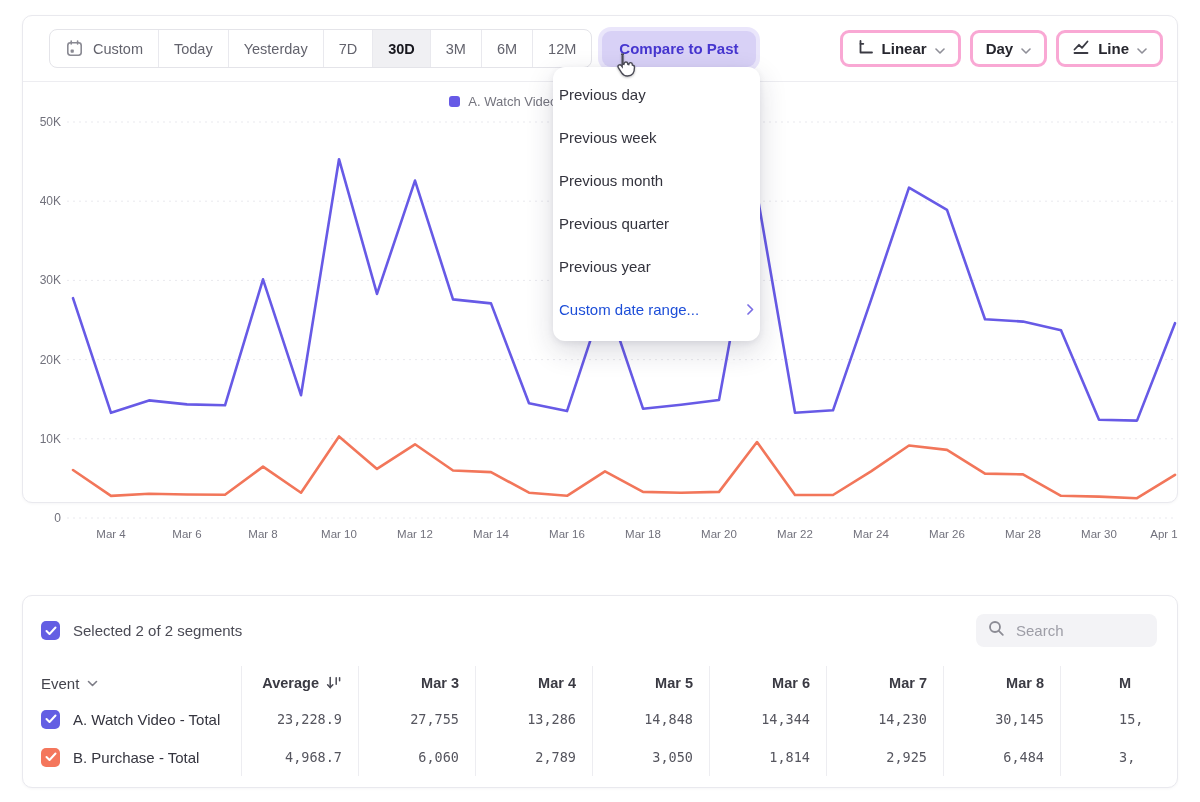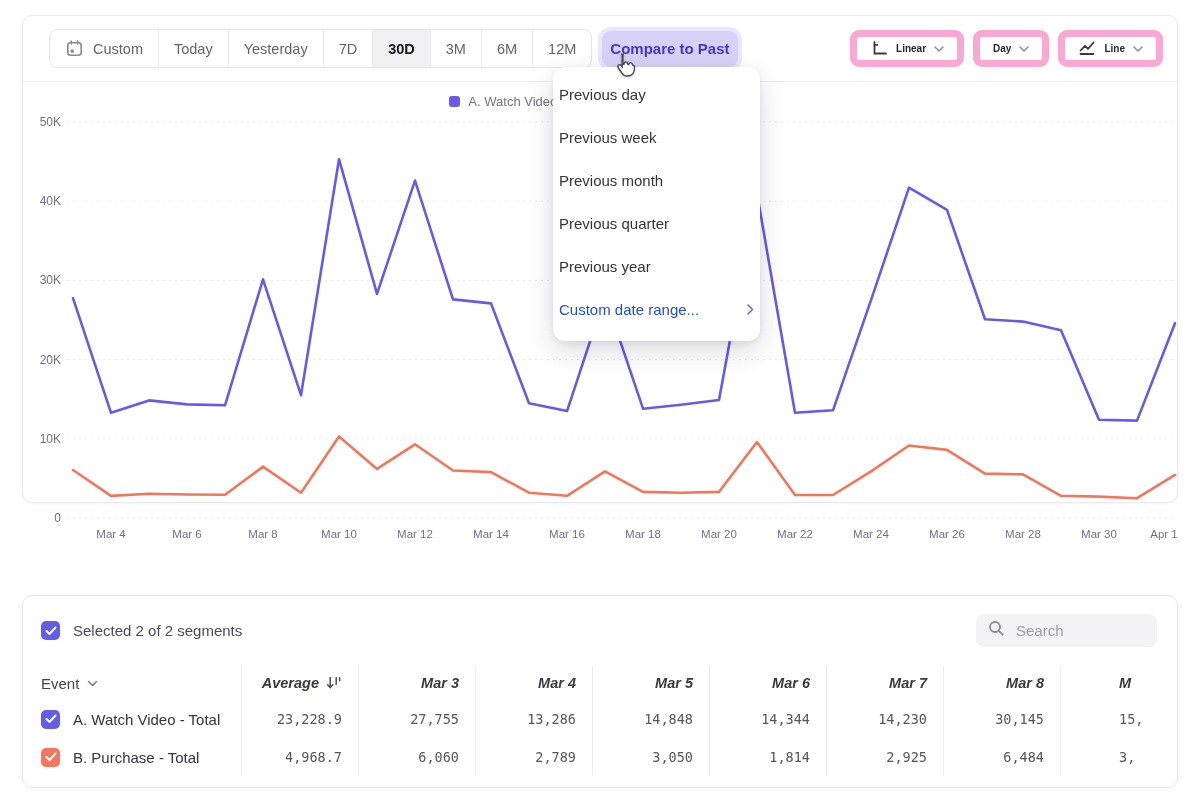--- a/index.html
+++ b/index.html
@@ -12,25 +12,25 @@
   #chart-card{top:15px;height:488px;}
   #table-card{top:595px;height:193px;overflow:hidden;}
 
   
   .toolbar{display:flex;align-items:center;height:65px;padding:0 14px 0 26px;border-bottom:1px solid #ededf1;}
   .seg{display:flex;align-items:stretch;height:37px;border:1px solid #e4e4e9;border-radius:8px;overflow:hidden;background:#fff;}
   .seg-item{display:flex;align-items:center;gap:9px;padding:0 15px;font-size:14.5px;color:#63636d;
             border-left:1px solid #e9e9ee;cursor:pointer;white-space:nowrap;}
   .seg-item:first-child{border-left:none;}
   .seg-item.active{background:#f0f0f3;color:#17171e;font-weight:700;}
-  .compare-btn{margin-left:10px;height:36px;padding:0 8px;border:none;border-radius:9px;background:#d8d1f6;
+  .compare-btn{margin-left:10px;height:36px;padding:0 17px;border:none;border-radius:9px;background:#d8d1f6;
                box-shadow:0 0 0 4px #eae6fb;color:#4636cf;font-size:15px;font-weight:700;font-family:inherit;cursor:pointer;}
   .toolbar-right{margin-left:auto;display:flex;gap:9px;}
-  .tool-btn{display:flex;align-items:center;gap:8px;height:37px;padding:0 13px;border:7px solid #f9a8d4;border-radius:9px;
-            background:#fff;font-size:10px;font-weight:600;color:#26262e;font-family:inherit;cursor:pointer;}
+  .tool-btn{display:flex;align-items:center;gap:8px;height:37px;padding:0 13px;border:3px solid #f9a8d4;border-radius:9px;
+            background:#fff;font-size:15px;font-weight:600;color:#26262e;font-family:inherit;cursor:pointer;}
 
   
   .chart-wrap{position:relative;height:486px;}
   #chart{position:absolute;left:0;top:0;}
   .legend{position:absolute;top:12px;left:0;width:100%;display:flex;justify-content:center;gap:26px;z-index:1;}
   .legend-item{display:flex;align-items:center;gap:8px;font-size:13px;color:#74747e;}
   .legend-swatch{width:11px;height:11px;border-radius:3px;}
 
   
   .menu{position:absolute;left:553px;top:67px;width:207px;background:#fff;border-radius:12px;
@@ -52,21 +52,21 @@
   .tbl{margin-top:19px;}
   .tr{display:flex;align-items:center;}
   .tr.head{height:34px;}
   .tr.body-row{height:38px;}
   .td-event{flex:1 1 auto;display:flex;align-items:center;gap:13px;padding-left:18px;min-width:0;height:100%;}
   .td-num{width:117px;flex:none;height:100%;display:flex;align-items:center;justify-content:flex-end;
           padding-right:16px;box-sizing:border-box;border-left:1px solid #ededf1;
           font-family:"DejaVu Sans Mono",monospace;font-size:13.5px;color:#55555e;}
   .td-last{width:117px;flex:none;height:100%;display:flex;align-items:center;padding-left:58px;box-sizing:border-box;
            border-left:1px solid #ededf1;font-family:"DejaVu Sans Mono",monospace;font-size:13.5px;color:#55555e;}
-  .tr.head .td-num,.tr.head .td-last{font-family:"Liberation Sans",sans-serif;font-size:14.5px;font-weight:600;color:#3a3a43;font-style:italic;}
+  .tr.head .td-num,.tr.head .td-last{font-family:"Liberation Sans",sans-serif;font-size:14.5px;font-weight:600;color:#3a3a43;}
   .head-avg{display:flex;align-items:center;gap:7px;}
   .event-head{font-size:15px;font-weight:500;color:#44444d;display:flex;align-items:center;gap:8px;}
   .row-label{font-size:15px;color:#35353f;white-space:nowrap;}
 </style>
 </head>
 <body>
 
 <div class="card" id="chart-card">
   <div class="toolbar">
     <div class="seg" id="seg">

